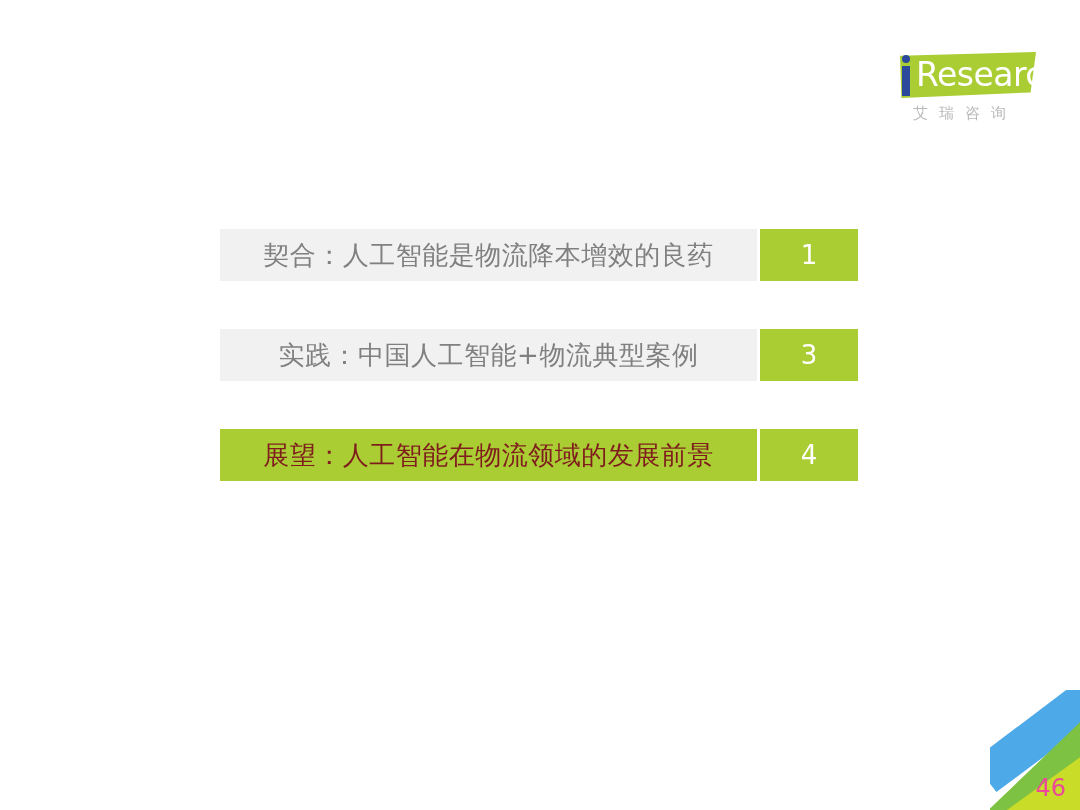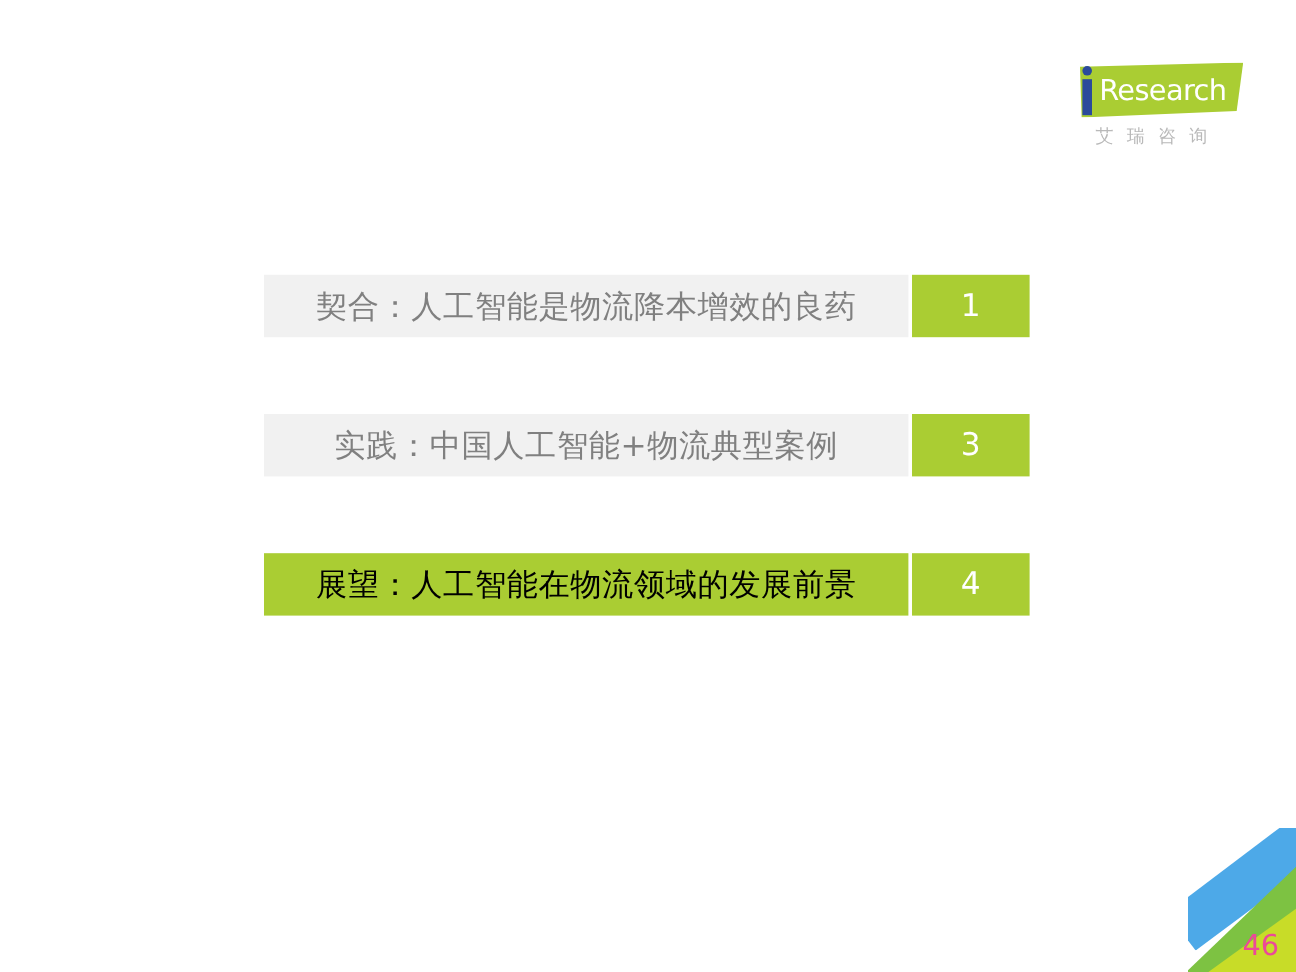--- a/index.html
+++ b/index.html
@@ -56,21 +56,21 @@
     top: 14px;
     width: 8px;
     height: 30px;
     background: #2B4A9B;
     z-index: 3;
   }
   .logo-word {
     position: absolute;
     left: 30px;
     top: 3px;
-    font-size: 24px;
+    font-size: 33px;
     line-height: 40px;
     color: #ffffff;
     font-family: "DejaVu Sans", sans-serif;
     font-weight: 400;
     letter-spacing: -0.5px;
     z-index: 2;
   }
   .logo-sub {
     position: absolute;
     left: 8px;
@@ -86,21 +86,21 @@
   
   .agenda {
     position: absolute;
     left: 220px;
     top: 229px;
     width: 638px;
   }
   .row {
     position: relative;
     height: 52px;
-    margin-bottom: 64px;
+    margin-bottom: 48px;
     display: flex;
     align-items: stretch;
   }
   .row:last-child { margin-bottom: 0; }
   .row .label-cell {
     width: 537px;
     background: #f1f1f1;
     display: flex;
     align-items: center;
     justify-content: center;
@@ -124,21 +124,21 @@
   }
   .row .num-text {
     font-size: 26px;
     color: #ffffff;
     font-family: "DejaVu Sans", sans-serif;
   }
   .row.active .label-cell {
     background: #AACD33;
   }
   .row.active .label-text {
-    color: #000000;
+    color: #7f1d1d;
   }
 
   
   .corner {
     position: absolute;
     right: 0;
     bottom: 0;
     width: 90px;
     height: 120px;
     overflow: hidden;

